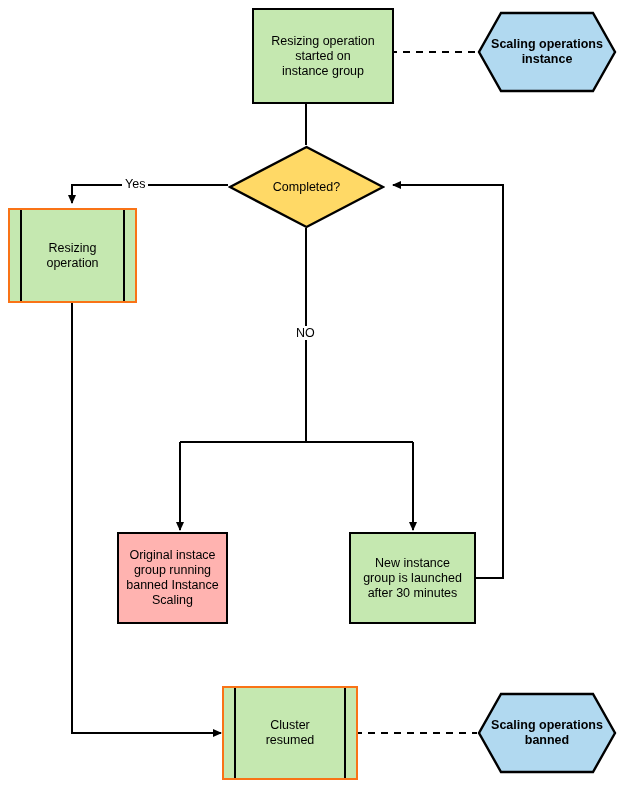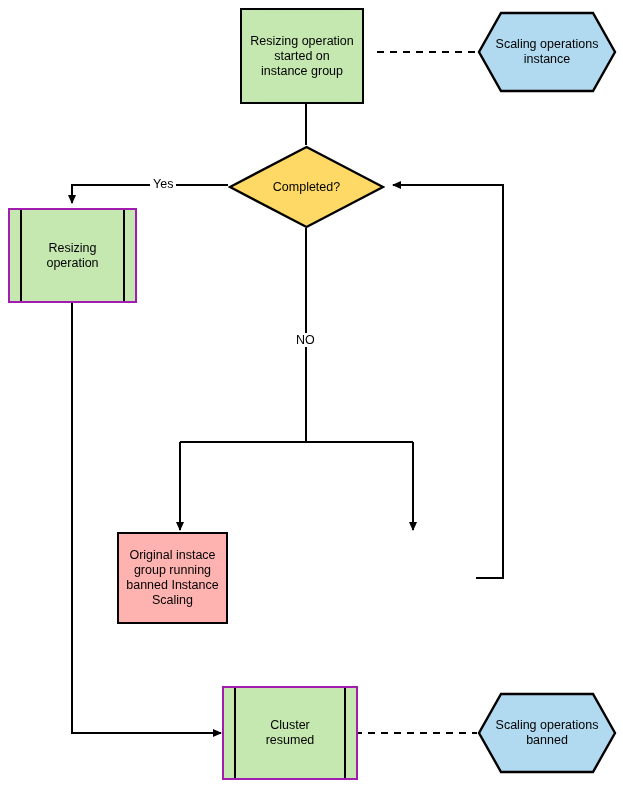--- a/index.html
+++ b/index.html
@@ -31,41 +31,42 @@
     justify-content: center;
     text-align: center;
     color: #000000;
     font-size: 12.5px;
     line-height: 15px;
   }
   .proc {
     border: 2px solid #000000;
   }
   .predef {
-    border: 2px solid #a21caf;
+    border: 2px solid #f97316;
   }
   .predef .bar {
     position: absolute;
     top: 0;
     bottom: 0;
     width: 0;
     border-left: 2px solid #000000;
   }
   .predef .bar.left  { left: 10px; }
   .predef .bar.right { right: 10px; }
   .predef .label {
     position: relative;
     z-index: 2;
     padding: 0 14px;
   }
   .hex {
     position: absolute;
     display: flex;
     align-items: center;
     justify-content: center;
+    font-weight: bold;
   }
   .hex svg { position: absolute; left: 0; top: 0; }
   .hex .label {
     position: relative;
     z-index: 2;
     text-align: center;
     font-size: 12.5px;
     line-height: 15px;
     color: #000;
   }
@@ -128,21 +129,21 @@
     
     <path d="M476,578 L503,578 L503,185 L393,185" fill="none" stroke="#000000" stroke-width="2" marker-end="url(#arrow)"></path>
 
     
     <path d="M72,303 L72,733 L221,733" fill="none" stroke="#000000" stroke-width="2" marker-end="url(#arrow)"></path>
 
      Scaling operations resumed --&gt;
     <line x1="355" y1="733" x2="477" y2="733" stroke="#000000" stroke-width="2" stroke-dasharray="7,6"></line>
   </svg>
 
-  <div class="node proc" style="left:240px; top:8px; width:124px; height:96px; background:#c5e8b0;">
+  <div class="node proc" style="left:252px; top:8px; width:142px; height:96px; background:#c5e8b0;">
     <div>
       <div>Resizing operation</div>
       <div>started on</div>
       <div>instance group</div>
     </div>
   </div>
 
   <div class="hex" style="left:477px; top:11px; width:140px; height:82px;">
     <svg width="140" height="82">
       <polygon points="24,2 116,2 138,41 116,80 24,80 2,41" fill="#b1d9f0" stroke="#000000" stroke-width="2.4"></polygon>
@@ -171,37 +172,44 @@
 
   <div class="node proc" style="left:117px; top:532px; width:111px; height:92px; background:#ffb3b0;">
     <div>
       <div>Original instace</div>
       <div>group running</div>
       <div>banned Instance</div>
       <div>Scaling</div>
     </div>
   </div>
 
+  <div class="node proc" style="left:349px; top:532px; width:127px; height:92px; background:#c5e8b0;">
+    <div>
+      <div>New instance</div>
+      <div>group is launched</div>
+      <div>after 30 minutes</div>
+    </div>
+  </div>
 
   <div class="node predef" style="left:222px; top:686px; width:136px; height:94px; background:#c5e8b0; position:absolute;">
     <span class="bar left"></span>
     <span class="bar right"></span>
     <div class="label">
       <div>Cluster</div>
       <div>resumed</div>
     </div>
   </div>
 
   <div class="hex" style="left:477px; top:692px; width:140px; height:82px;">
     <svg width="140" height="82">
       <polygon points="24,2 116,2 138,41 116,80 24,80 2,41" fill="#b1d9f0" stroke="#000000" stroke-width="2.4"></polygon>
     </svg>
     <div class="label">
       <div>Scaling operations</div>
       <div>banned</div>
     </div>
   </div>
 
-  <div class="edge-label" style="left:122px; top:177px;margin-left:28px;">Yes</div>
-
-  <div class="edge-label" style="left:293px; top:333px;">NO</div>
+  <div class="edge-label" style="left:122px; top:177px;">Yes</div>
+
+  <div class="edge-label" style="left:293px; top:326px;">NO</div>
 
 </div>
 
 </body></html>

